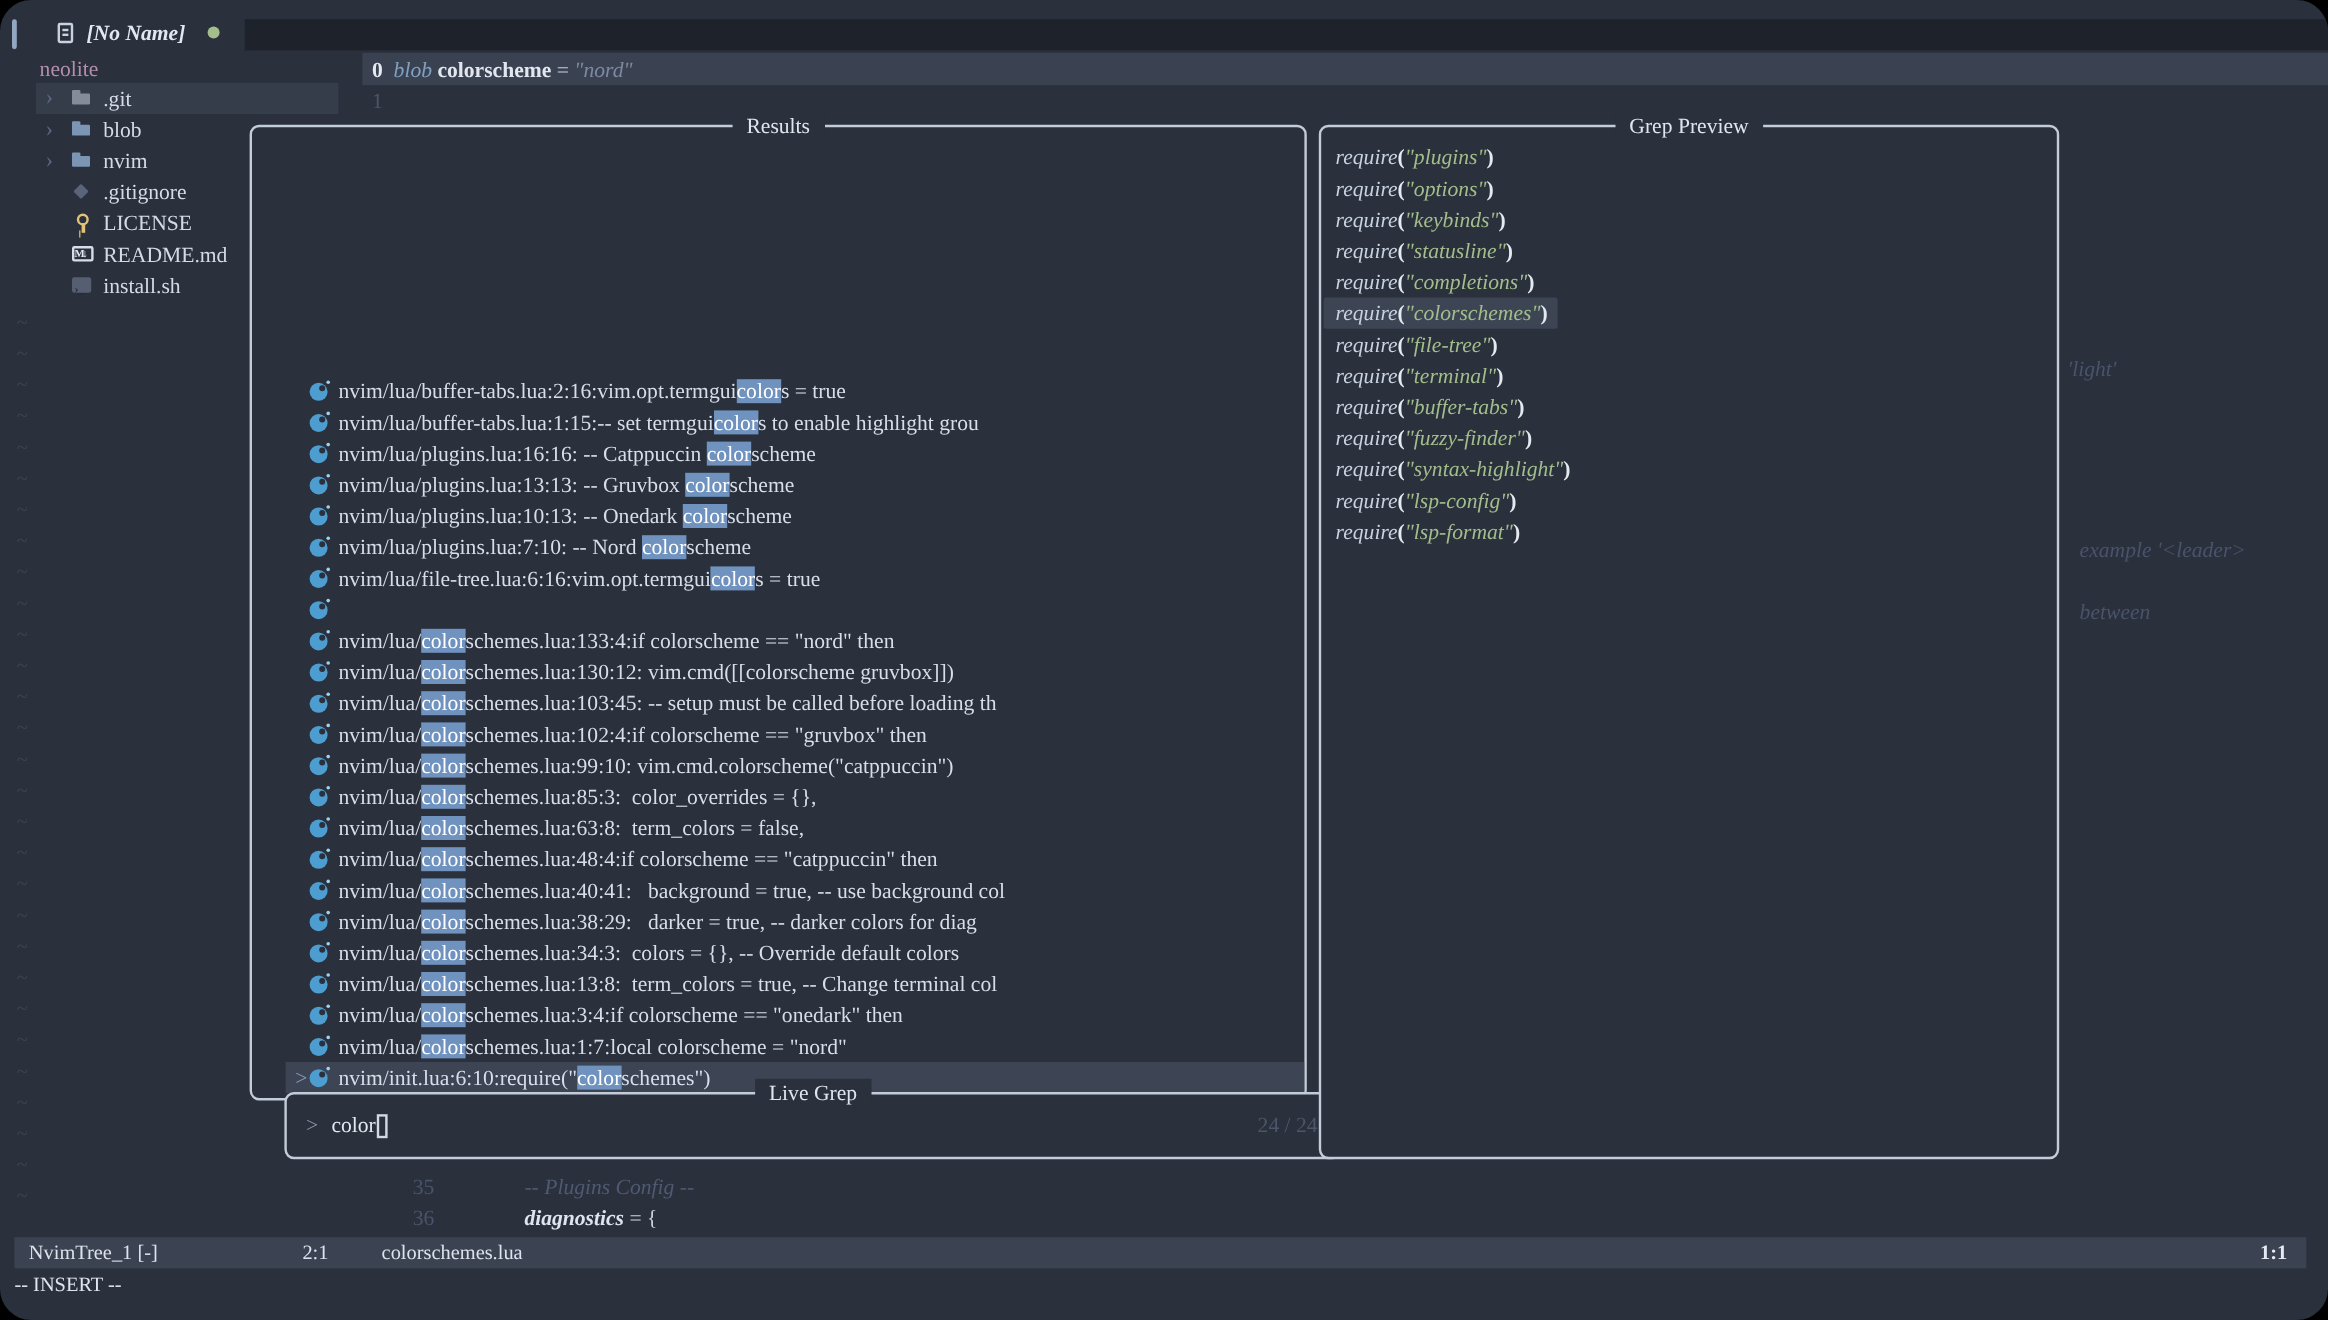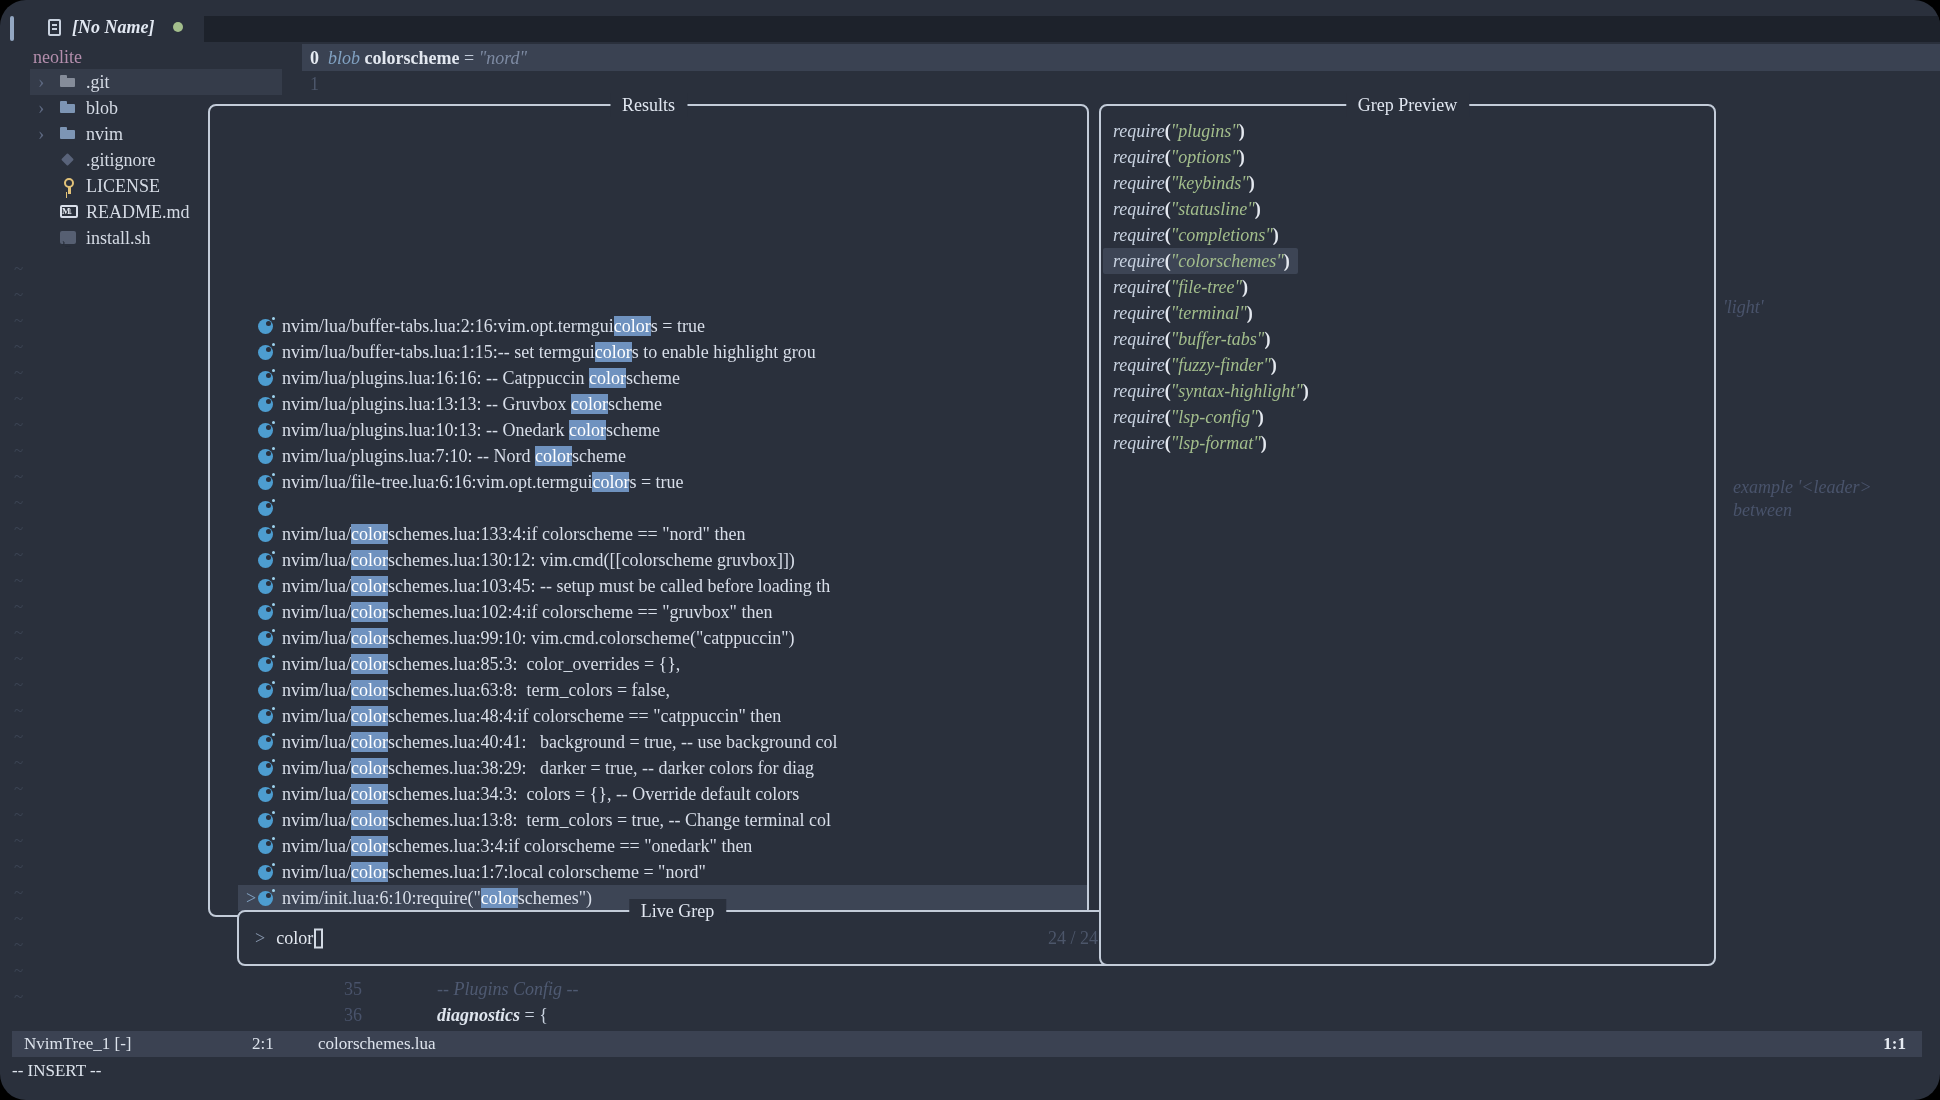--- a/index.html
+++ b/index.html
@@ -75,21 +75,21 @@
   .plist{position:absolute;left:12px;top:12px;right:6px;}
   .prow{height:26px;line-height:26px;white-space:pre;}
   .pwrap{display:inline-block;padding:0 8px 0 10px;margin-left:-10px;border-radius:2px;}
   .prow.hl .pwrap{background:var(--sel);}
   .pfn{font-style:italic;color:#c8d2e0;}
   .ppar{font-weight:bold;color:#e5e9f0;}
   .pstr{font-style:italic;color:var(--green);}
   
   .bgtext{position:absolute;font-style:italic;color:#49536b;white-space:pre;}
   .bt-light{left:1723px;top:297px;}
-  .bt-example{left:1733px;top:448px;margin-top:29px;}
+  .bt-example{left:1733px;top:448px;}
   .bt-between{left:1733px;top:500px;}
   .bnum{position:absolute;color:#49536b;}
   .bnum35{left:344px;top:979px;}
   .bnum36{left:344px;top:1005px;}
   .bcomment{position:absolute;left:437px;top:979px;font-style:italic;color:#4f5a72;white-space:pre;}
   .bcode{position:absolute;left:437px;top:1005px;white-space:pre;}
   .bident{font-weight:bold;font-style:italic;color:#dfe5ee;}
   .brest{color:#c9d2df;}
   
   .status{position:absolute;left:12px;right:18px;top:1031px;height:26px;background:var(--status);line-height:26px;font-size:17px;}

